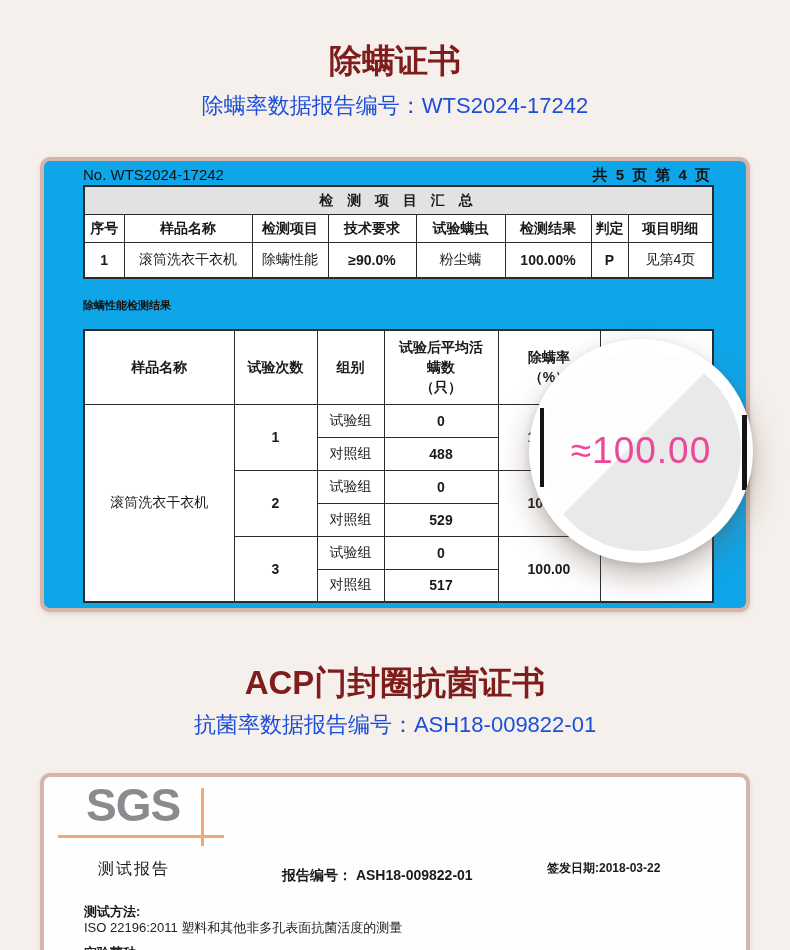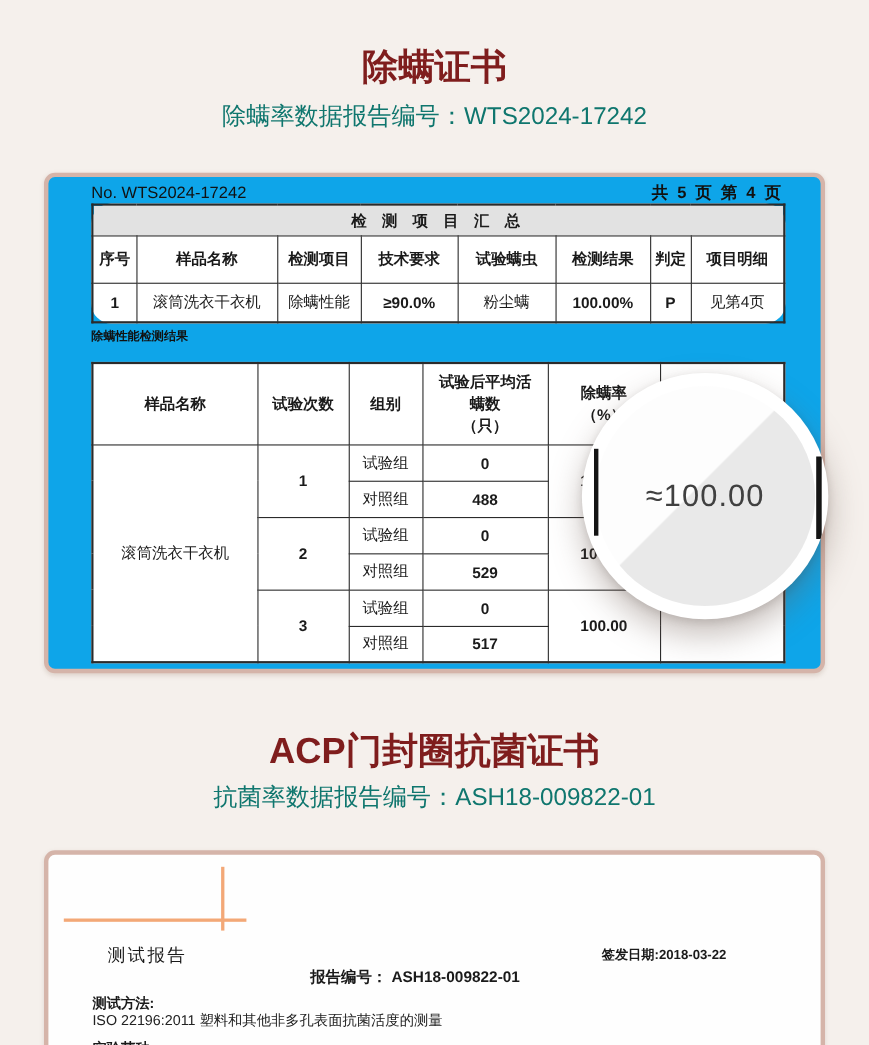--- a/index.html
+++ b/index.html
@@ -10,21 +10,21 @@
     color:#1a1a1a;
   }
   .abs{position:absolute;}
   
   .sec-title{
     left:0;width:790px;text-align:center;
     font-size:33px;font-weight:bold;color:#7f1d1d;line-height:1.05;
   }
   .sec-sub{
     left:0;width:790px;text-align:center;
-    font-size:22px;font-weight:normal;color:#0f766e;line-height:1.1;
+    font-size:22px;font-weight:normal;color:#1d4ed8;line-height:1.1;
   }
   
   .card{
     left:40px;width:710px;box-sizing:border-box;
     background:#0ea5e9;border:4px solid #d5b4a9;border-radius:10px;
     box-shadow:0 2px 4px rgba(160,130,115,0.25);
   }
   #card1{top:157px;height:455px;}
   #card2{top:773px;height:230px;background:#fefefe;}
   
@@ -33,55 +33,55 @@
   .page-info{font-size:15px;font-weight:bold;letter-spacing:2px;color:#111;}
   table.cert{border-collapse:collapse;table-layout:fixed;background:#fff;}
   table.cert td,table.cert th{
     border:1px solid #2b2b2b;text-align:center;vertical-align:middle;
     font-size:14px;padding:0 2px;overflow:hidden;
   }
   table.cert{border:2px solid #2b2b2b;}
   .tbl-caption{
     background:#e2e2e2;font-weight:bold;letter-spacing:5px;font-size:14px;height:27px;
   }
-  #table1{left:39px;top:24px;width:629px;border-radius:18px;}
-  #table1 .hdr{height:43px;font-weight:bold;}
+  #table1{left:39px;top:24px;width:629px;}
+  #table1 .hdr{height:28px;font-weight:bold;}
   #table1 .data{height:35px;}
   .num{font-weight:bold;font-family:"Liberation Sans","DejaVu Sans",sans-serif;}
   #table2-title{left:39px;top:137px;width:629px;text-align:left;font-size:11px;font-weight:bold;color:#111;}
   #table2{left:39px;top:168px;width:629px;}
   #table2 .hdr{height:74px;font-weight:bold;white-space:pre-line;line-height:1.45;}
   #table2 .r{height:33px;}
   
   #lens{
     left:529px;top:339px;width:224px;height:224px;border-radius:50%;
     background:#ffffff;overflow:hidden;z-index:20;
     box-shadow:0 14px 30px rgba(110,90,80,0.40),0 3px 8px rgba(0,0,0,0.12);
   }
   #lens-inner{
     position:absolute;inset:12px;border-radius:50%;
     background:linear-gradient(to bottom right,#fdfdfd 46%,#e9e9e9 46.6%);
   }
   #lens-text{
     position:absolute;left:0;top:0;width:224px;height:224px;
     display:flex;align-items:center;justify-content:center;
-    font-size:28px;color:#404040;letter-spacing:1px;text-align:center;
+    font-size:37px;color:#ec4899;letter-spacing:1px;text-align:center;
   }
   .lens-bar{position:absolute;background:#141414;}
   #lens-bar-left{left:11px;top:69px;width:4px;height:79px;}
   #lens-bar-right{left:213px;top:76px;width:5px;height:75px;}
   
   .sgs-logo{
     left:42px;top:5px;font-size:46px;font-weight:bold;color:#8a8b8f;
     letter-spacing:-1px;line-height:1;
   }
   .sgs-vline{left:157px;top:11px;width:3px;height:58px;background:#f3a877;}
   .sgs-hline{left:14px;top:58px;width:166px;height:3px;background:#f3a877;}
   .rep-title{left:38px;top:82px;font-size:16px;font-weight:normal;letter-spacing:2px;margin-left:16px;}
-  .rep-no{left:238px;top:103px;font-size:14px;font-weight:bold;}
+  .rep-no{left:238px;top:90px;font-size:14px;font-weight:bold;}
   .rep-date{left:503px;top:83px;font-size:12px;font-weight:bold;}
   .method-label{left:40px;top:126px;font-size:13px;font-weight:bold;}
   .method-text{left:40px;top:142px;font-size:13px;color:#222;}
   .clipped-text{left:40px;top:167px;font-size:13px;font-weight:bold;}
 </style>
 </head>
 <body>
 
 <div class="abs sec-title" style="top:44px">除螨证书</div>
 <div class="abs sec-sub" style="top:94px">除螨率数据报告编号：WTS2024-17242</div>
@@ -195,20 +195,21 @@
   <div id="lens-inner"></div>
   <div id="lens-bar-left" class="lens-bar"></div>
   <div id="lens-bar-right" class="lens-bar"></div>
   <div id="lens-text">≈100.00</div>
 </div>
 
 <div class="abs sec-title" style="top:666px">ACP门封圈抗菌证书</div>
 <div class="abs sec-sub" style="top:713px">抗菌率数据报告编号：ASH18-009822-01</div>
 
 <div id="card2" class="abs card">
+  <div class="abs sgs-logo">SGS</div>
   <div class="abs sgs-vline"></div>
   <div class="abs sgs-hline"></div>
   <div class="abs rep-title">测试报告</div>
   <div class="abs rep-no">报告编号： ASH18-009822-01</div>
   <div class="abs rep-date">签发日期:2018-03-22</div>
   <div class="abs method-label">测试方法:</div>
   <div class="abs method-text">ISO 22196:2011 塑料和其他非多孔表面抗菌活度的测量</div>
   <div class="abs clipped-text">实验菌种</div>
 </div>
 

